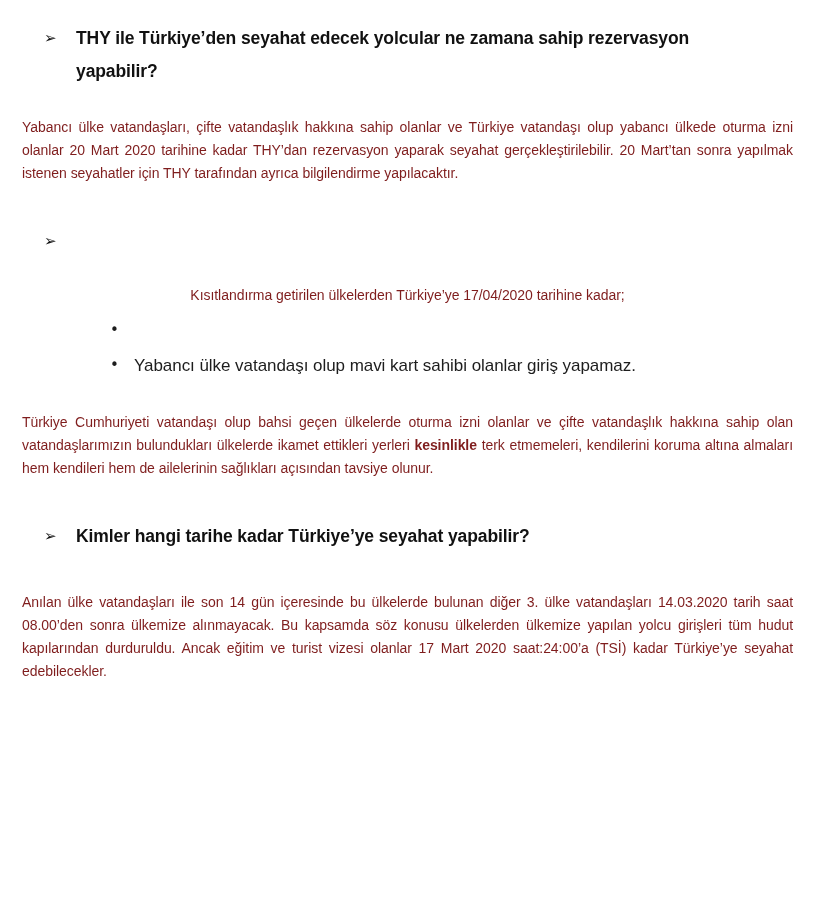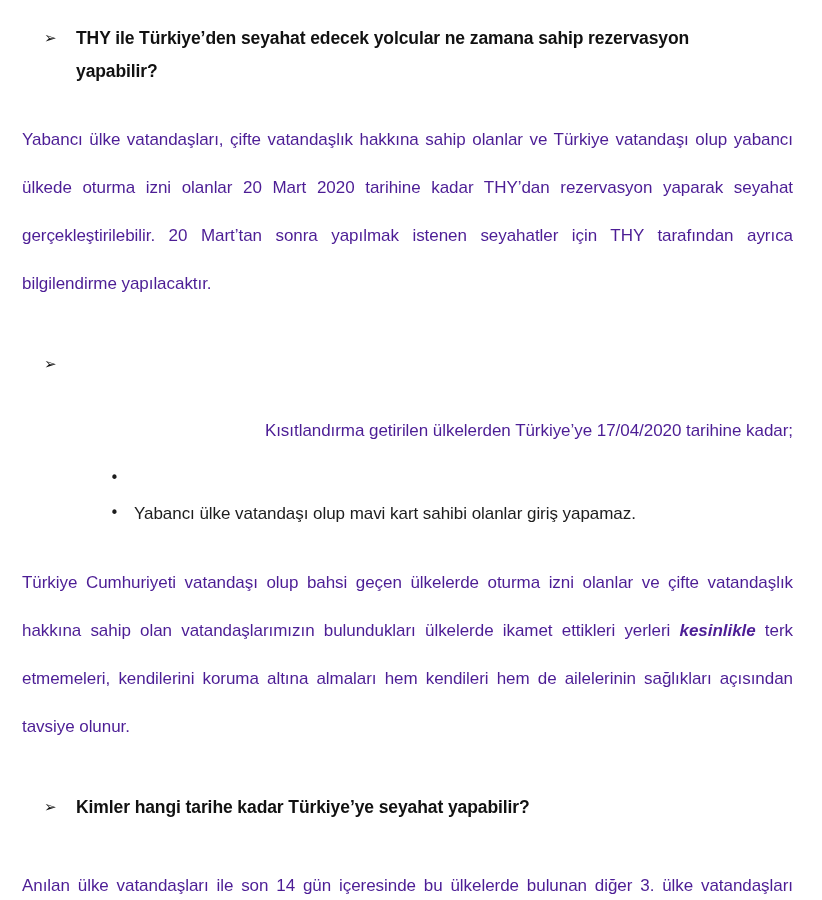--- a/index.html
+++ b/index.html
@@ -49,34 +49,33 @@
     flex: 1 1 auto;
     max-width: 718px;
     padding-right: 28px;
     box-sizing: border-box;
   }
 
   
   .body-para {
     margin: 0;
     padding: 0 29px 0 22px;
-    font-size: 17px;
-    line-height: 48px;
-    color: #4c1d95;
+    font-size: 14px;
+    line-height: 23px;
+    color: #7f1d1d;
     text-align: justify;
     text-justify: inter-word;
     letter-spacing: -0.05px;
   }
   .body-para.no-justify {
-    text-align: right;
+    text-align: center;
   }
   .body-para b,
   .body-para strong {
     font-weight: bold;
-    font-style: italic;
   }
 
   
   .bullet-list {
     margin: 0;
     padding: 0;
     list-style: none;
   }
   .bullet-list li {
     display: flex;

